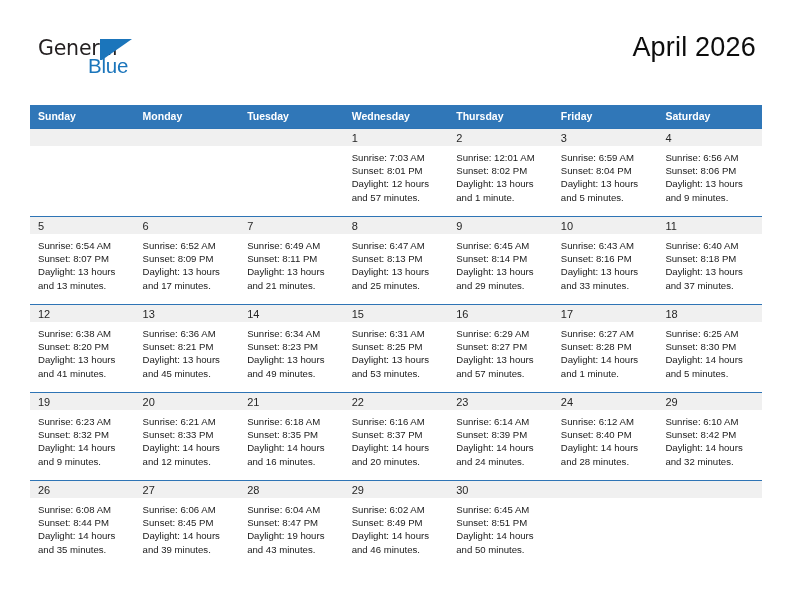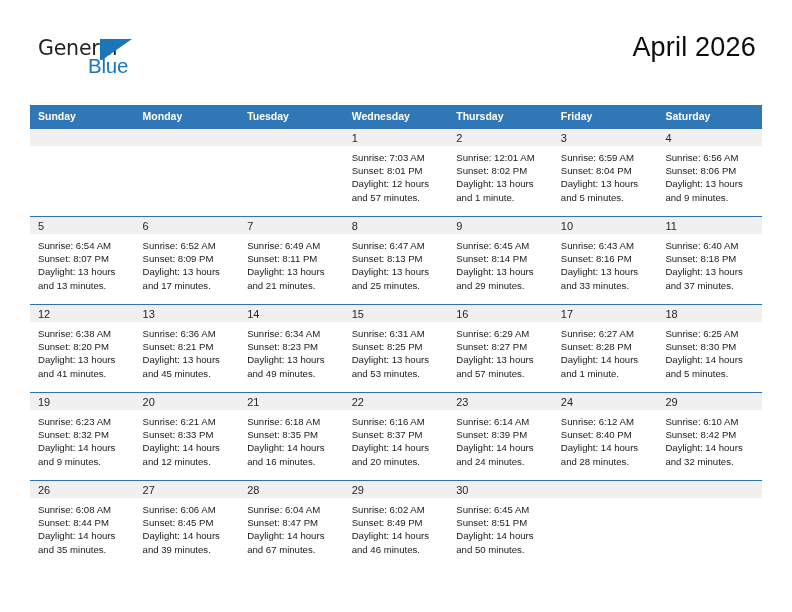--- a/index.html
+++ b/index.html
@@ -419,21 +419,21 @@
               <div>Sunrise: 6:06 AM</div>
               <div>Sunset: 8:45 PM</div>
               <div class="daylight">Daylight: 14 hours and 39 minutes.</div>
             </div>
           </td>
           <td>
             <div class="daynum-band">28</div>
             <div class="cell-body">
               <div>Sunrise: 6:04 AM</div>
               <div>Sunset: 8:47 PM</div>
-              <div class="daylight">Daylight: 14 hours and 67 minutes.</div>
+              <div class="daylight">Daylight: 19 hours and 43 minutes.</div>
             </div>
           </td>
           <td>
             <div class="daynum-band">29</div>
             <div class="cell-body">
               <div>Sunrise: 6:02 AM</div>
               <div>Sunset: 8:49 PM</div>
               <div class="daylight">Daylight: 14 hours and 46 minutes.</div>
             </div>
           </td>

